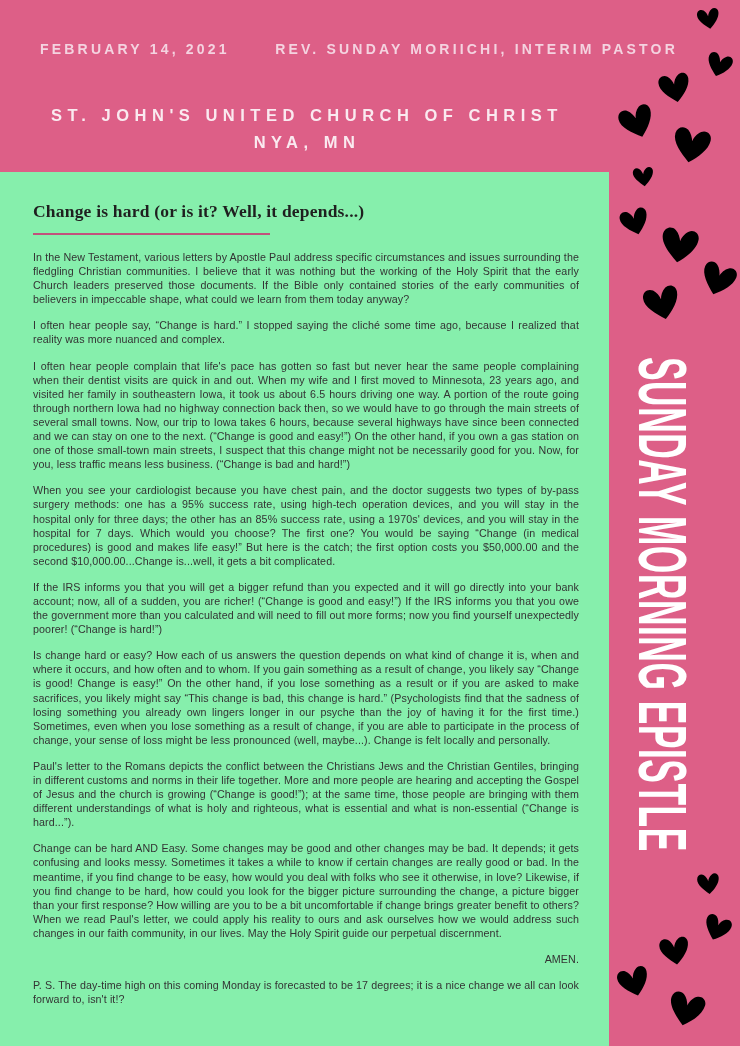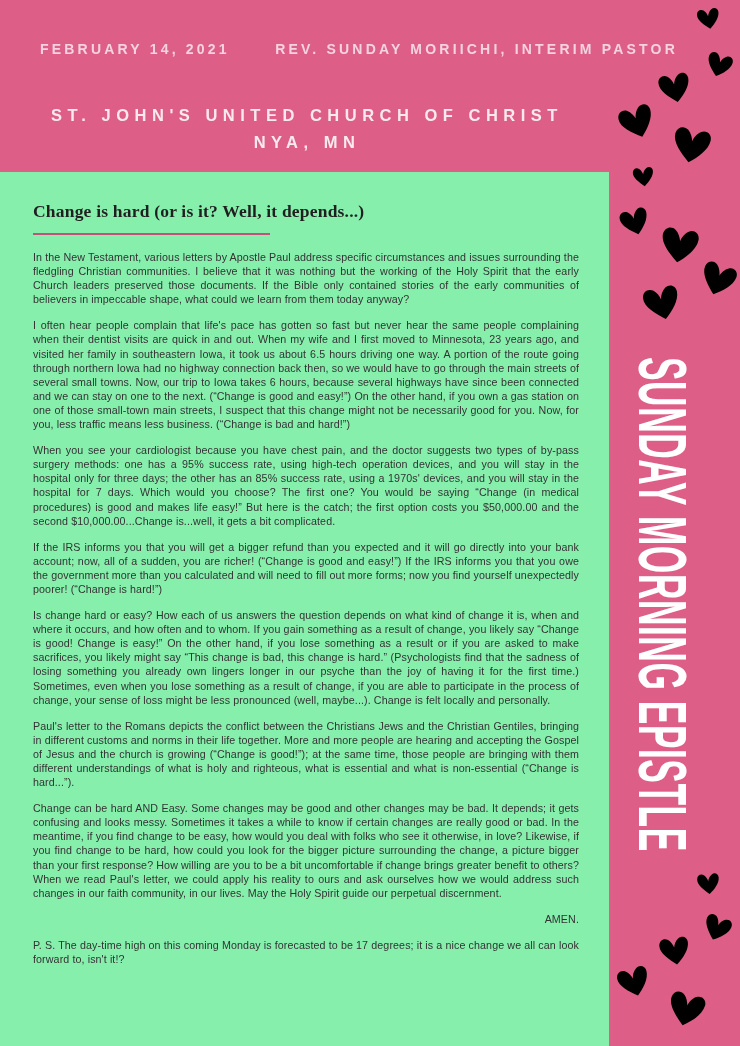--- a/index.html
+++ b/index.html
@@ -145,20 +145,21 @@
     <use href="#heartPath"></use>
   </svg>
 
 <div class="vertical-masthead">SUNDAY MORNING EPISTLE</div>
 
 <div class="sheet">
   <div class="article-title">Change is hard (or is it? Well, it depends...)</div>
   <div class="title-rule"></div>
   <div class="article-body">
     <p>In the New Testament, various letters by Apostle Paul address specific circumstances and issues surrounding the fledgling Christian communities.  I believe that it was nothing but the working of the Holy Spirit that the early Church leaders preserved those documents.  If the Bible only contained stories of the early communities of believers in impeccable shape, what could we learn from them today anyway?</p>
+    <p>I often hear people say, “Change is hard.”  I stopped saying the cliché some time ago, because I realized that reality was more nuanced and complex.</p>
     <p>I often hear people complain that life's pace has gotten so fast but never hear the same people complaining when their dentist visits are quick in and out.  When my wife and I first moved to Minnesota, 23 years ago, and visited her family in southeastern Iowa, it took us about 6.5 hours driving one way.  A portion of the route going through northern Iowa had no highway connection back then, so we would have to go through the main streets of several small towns.  Now, our trip to Iowa takes 6 hours, because several highways have since been connected and we can stay on one to the next.  (“Change is good and easy!”) On the other hand, if you own a gas station on one of those small-town main streets, I suspect that this change might not be necessarily good for you.  Now, for you, less traffic means less business.  (“Change is bad and hard!”)</p>
     <p>When you see your cardiologist because you have chest pain, and the doctor suggests two types of by-pass surgery methods: one has a 95% success rate, using high-tech operation devices, and you will stay in the hospital only for three days; the other has an 85% success rate, using a 1970s' devices, and you will stay in the hospital for 7 days.  Which would you choose?  The first one?  You would be saying “Change (in medical procedures) is good and makes life easy!”  But here is the catch; the first option costs you $50,000.00 and the second $10,000.00...Change is...well, it gets a bit complicated.</p>
     <p>If the IRS informs you that you will get a bigger refund than you expected and it will go directly into your bank account; now, all of a sudden, you are richer!  (“Change is good and easy!”)   If the IRS informs you that you owe the government more than you calculated and will need to fill out more forms; now you find yourself unexpectedly poorer!  (“Change is hard!”)</p>
     <p>Is change hard or easy?  How each of us answers the question depends on what kind of change it is, when and where it occurs, and how often and to whom.  If you gain something as a result of change, you likely say “Change is good!  Change is easy!”  On the other hand, if you lose something as a result or if you are asked to make sacrifices, you likely might say “This change is bad, this change is hard.”   (Psychologists find that the sadness of losing something you already own lingers longer in our psyche than the joy of having it for the first time.)  Sometimes, even when you lose something as a result of change, if you are able to participate in the process of change, your sense of loss might be less pronounced (well, maybe...).  Change is felt locally and personally.</p>
     <p>Paul's letter to the Romans depicts the conflict between the Christians Jews and the Christian Gentiles, bringing in different customs and norms in their life together.  More and more people are hearing and accepting the Gospel of Jesus and the church is growing (“Change is good!”); at the same time, those people are bringing with them different understandings of what is holy and righteous, what is essential and what is non-essential (“Change is hard...”).</p>
     <p>Change can be hard AND Easy. Some changes may be good and other changes may be bad.  It depends; it gets confusing and looks messy.  Sometimes it takes a while to know if certain changes are really good or bad.  In the meantime, if you find change to be easy, how would you deal with folks who see it otherwise, in love?  Likewise, if you find change to be hard, how could you look for the bigger picture surrounding the change, a picture bigger than your first response?  How willing are you to be a bit uncomfortable if change brings greater benefit to others?  When we read Paul's letter, we could apply his reality to ours and ask ourselves how we would address such changes in our faith community, in our lives.   May the Holy Spirit guide our perpetual discernment.</p>
     <p class="short">AMEN.</p>
     <p>P. S. The day-time high on this coming Monday is forecasted to be 17 degrees; it is a nice change we all can look forward to, isn't it!?</p>
   </div>
 </div>

